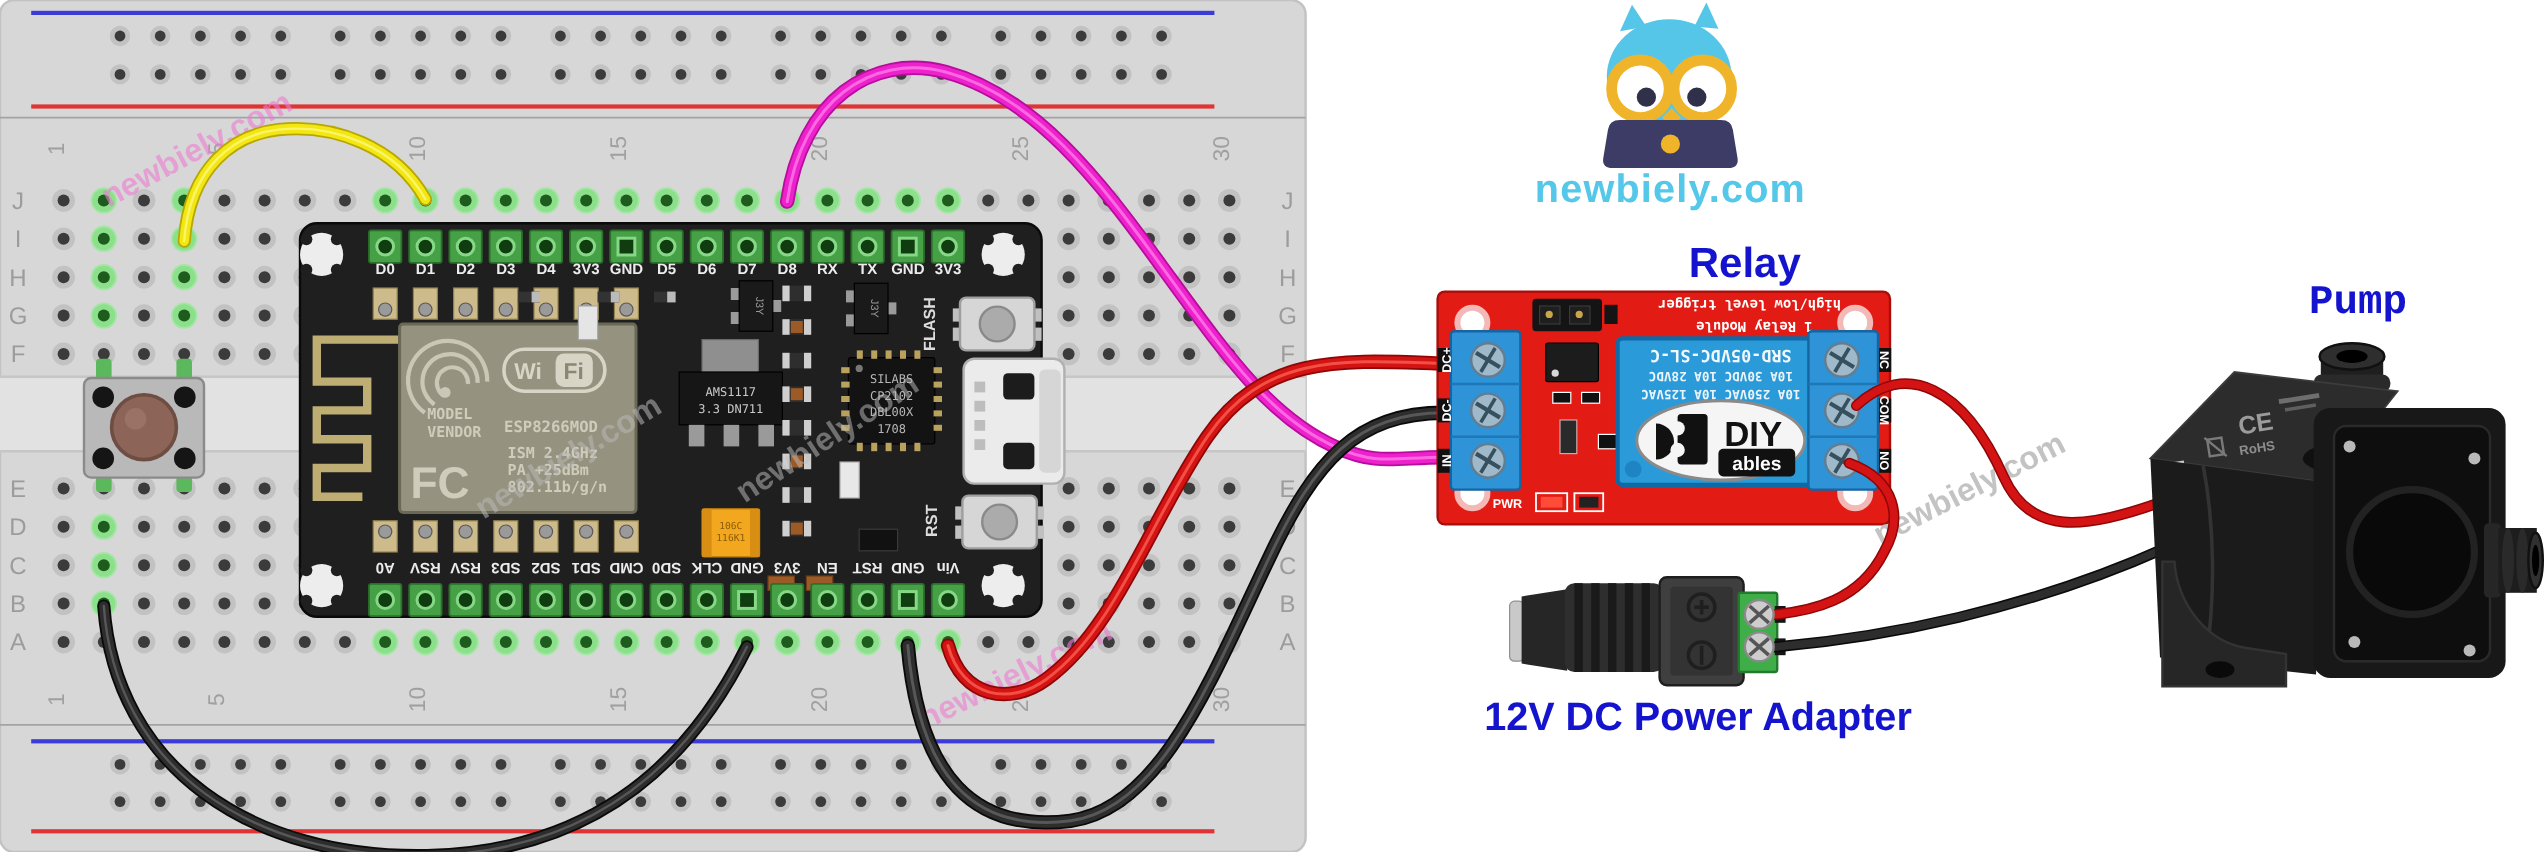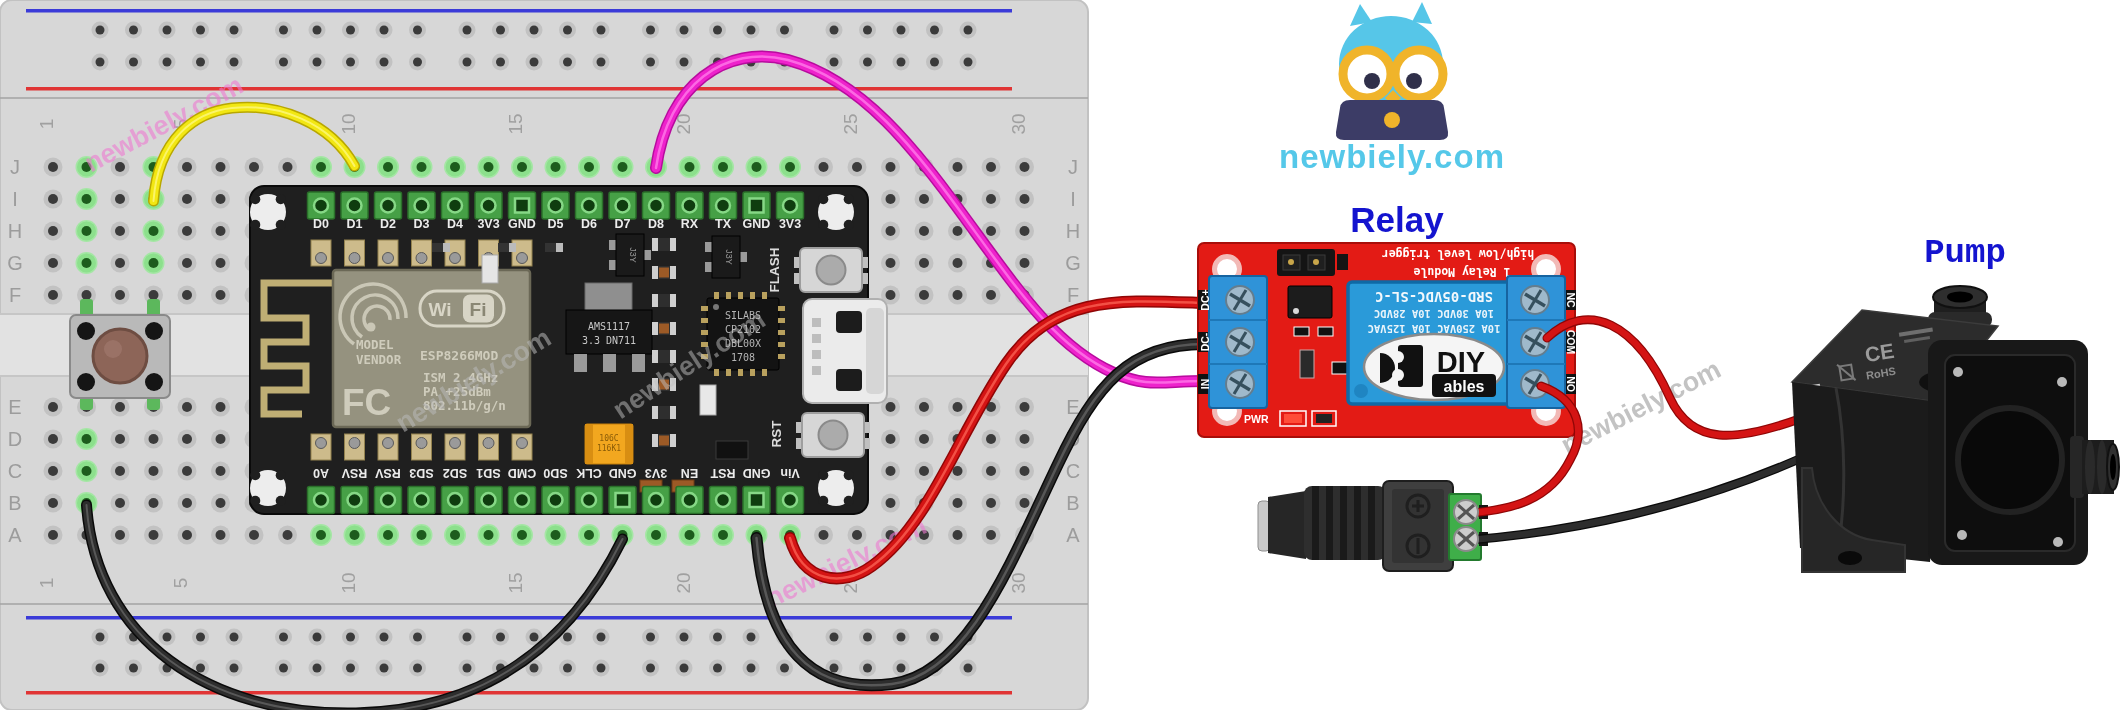--- a/index.html
+++ b/index.html
@@ -1468,16 +1468,17 @@
     <line x1="117" y1="66" x2="125" y2="66" stroke="#f0b42a" stroke-width="7"></line>
     <circle cx="100" cy="79" r="8" fill="#30304a"></circle>
     <circle cx="142" cy="79" r="8" fill="#30304a"></circle>
     <polygon points="121,88 129,96 121,104 113,96" fill="#f0b42a"></polygon>
     <path d="M 78,98 h 84 q 9,0 10,8 l 4,24 q 1,8 -8,8 h -96 q -9,0 -8,-8 l 4,-24 q 1,-8 10,-8 z" fill="#3c3c66"></path>
     <circle cx="120" cy="118" r="8" fill="#f0b42a"></circle>
   </svg>
   <div class="logo-text">newbiely.com</div>
 </div>
 
-<div class="big-label" style="left:1317px;top:200px;width:160px;font-size:35px;">Relay</div>
+<div class="big-label" style="left:1374px;top:200px;width:160px;font-size:35px;">Relay</div>
 <div class="big-label" style="left:1880px;top:234px;width:170px;font-size:34px;font-family:Liberation Mono, monospace;">Pump</div>
+<div class="big-label" style="left:1225px;top:578px;width:380px;font-size:33px;">12V DC Power Adapter</div>
 
 </div>
 
 </body></html>

